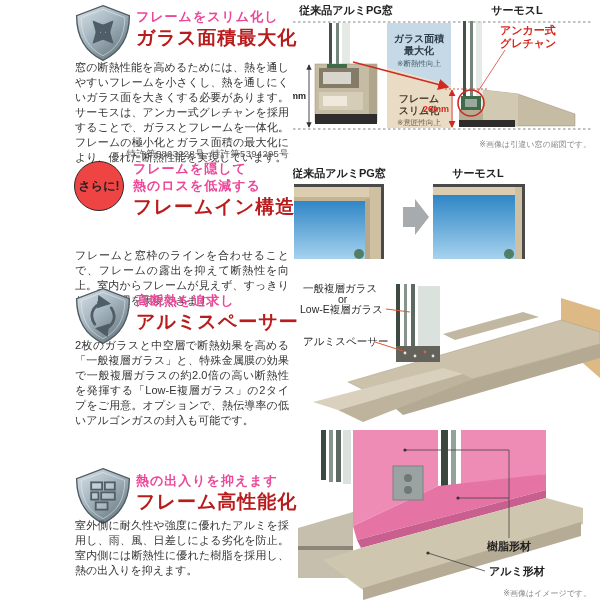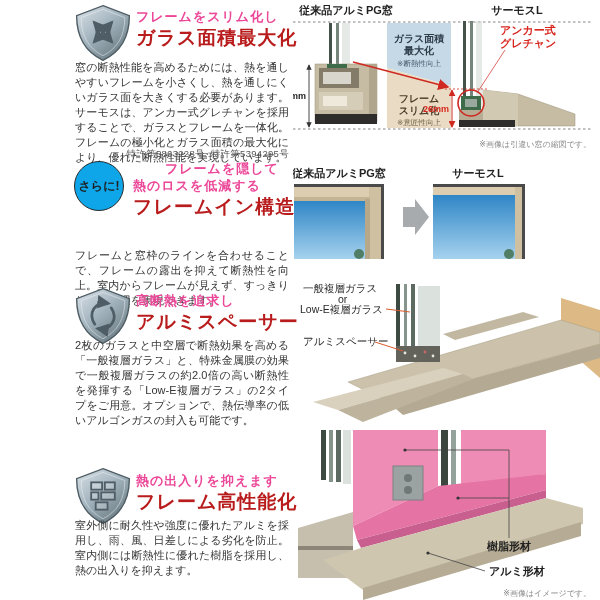--- a/index.html
+++ b/index.html
@@ -8,21 +8,21 @@
     font-family:"Liberation Sans","DejaVu Sans",sans-serif;
     color:#333;overflow:hidden;position:relative;
   }
   .abs{position:absolute;}
   .sec-title-small{font-size:13px;font-weight:bold;color:#ec4899;letter-spacing:1px;line-height:17px;}
   .sec-title-large{font-size:19px;font-weight:bold;color:#b91c1c;letter-spacing:1px;line-height:24px;}
   .body-text{font-size:11px;line-height:15px;color:#333;text-align:justify;width:214px;}
   .patent{font-size:9.5px;color:#555;width:214px;text-align:right;letter-spacing:0.3px;}
   .badge-circle{
     width:48px;height:48px;border:1.5px solid #2b2b2b;border-radius:50%;
-    background:#0ea5e9;display:flex;align-items:center;justify-content:center;
+    background:#ef4444;display:flex;align-items:center;justify-content:center;
     font-size:12px;font-weight:bold;color:#1f1f1f;
   }
   svg text{font-family:"Liberation Sans","DejaVu Sans",sans-serif;}
   .dg-label{font-size:11px;font-weight:bold;fill:#222;}
   .dg-small{font-size:10px;font-weight:bold;fill:#2e3b48;}
   .dg-tiny{font-size:7.5px;fill:#45586a;}
   .dg-dim{font-size:9px;font-weight:bold;fill:#222;}
   .dg-note{font-size:8px;fill:#888;}
   .callout-red{font-size:11px;font-weight:bold;fill:#d8261d;}
   .pointer-label{font-size:10.5px;fill:#2b2b2b;}
@@ -121,21 +121,21 @@
       <text x="207" y="32" class="callout-red">アンカー式</text>
       <text x="207" y="45" class="callout-red">グレチャン</text>
       <line x1="212" y1="48" x2="184" y2="91" stroke="#cf2a22" stroke-width="0.7"></line>
       <text x="298" y="145" text-anchor="end" class="dg-note">※画像は引違い窓の縮図です。</text>
     </svg>
   </span>
 </section>
 
 <section>
   <div class="abs badge-circle" style="left:74px;top:161px;">さらに!</div>
-  <div class="abs sec-title-small" style="left:133px;top:160px;margin-left:32px;">フレームを隠して</div>
+  <div class="abs sec-title-small" style="left:133px;top:160px;">フレームを隠して</div>
   <div class="abs sec-title-small" style="left:133px;top:177px;">熱のロスを低減する</div>
   <div class="abs sec-title-large" style="left:133px;top:195px;">フレームイン構造</div>
   <div class="abs body-text" style="left:75px;top:224px;margin-top:24px;">フレームと窓枠のラインを合わせることで、フレームの露出を抑えて断熱性を向上。室内からフレームが見えず、すっきりとした窓辺を実現できます。</div>
 
   <span class="abs" style="left:293px;top:164px;">
     <svg width="307" height="100" viewBox="0 0 307 100">
       <text x="46" y="13" text-anchor="middle" class="dg-label">従来品アルミPG窓</text>
       <text x="185" y="13" text-anchor="middle" class="dg-label">サーモスL</text>
 
       <g>

